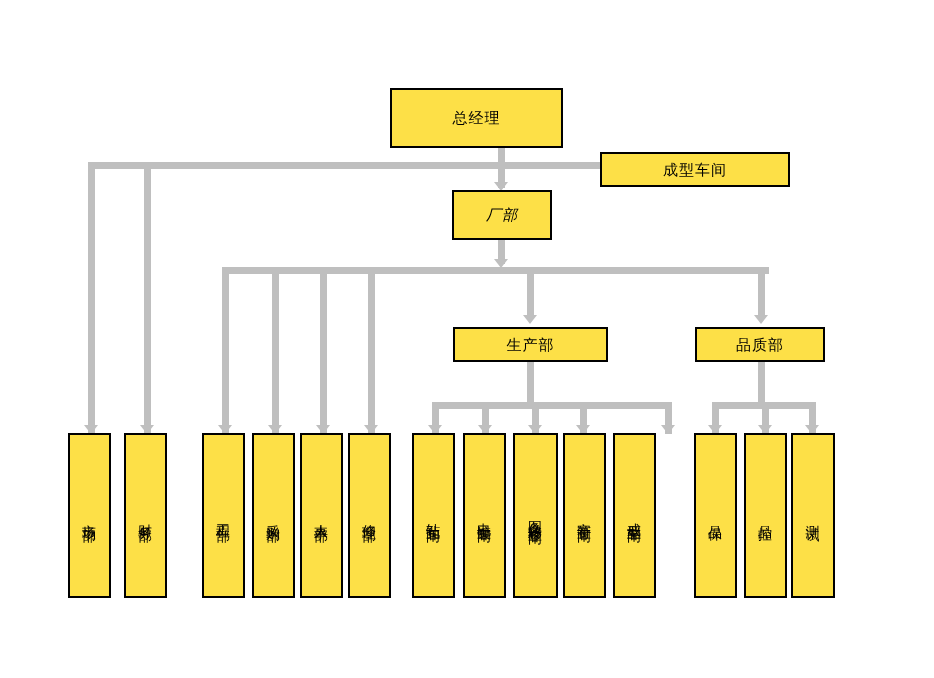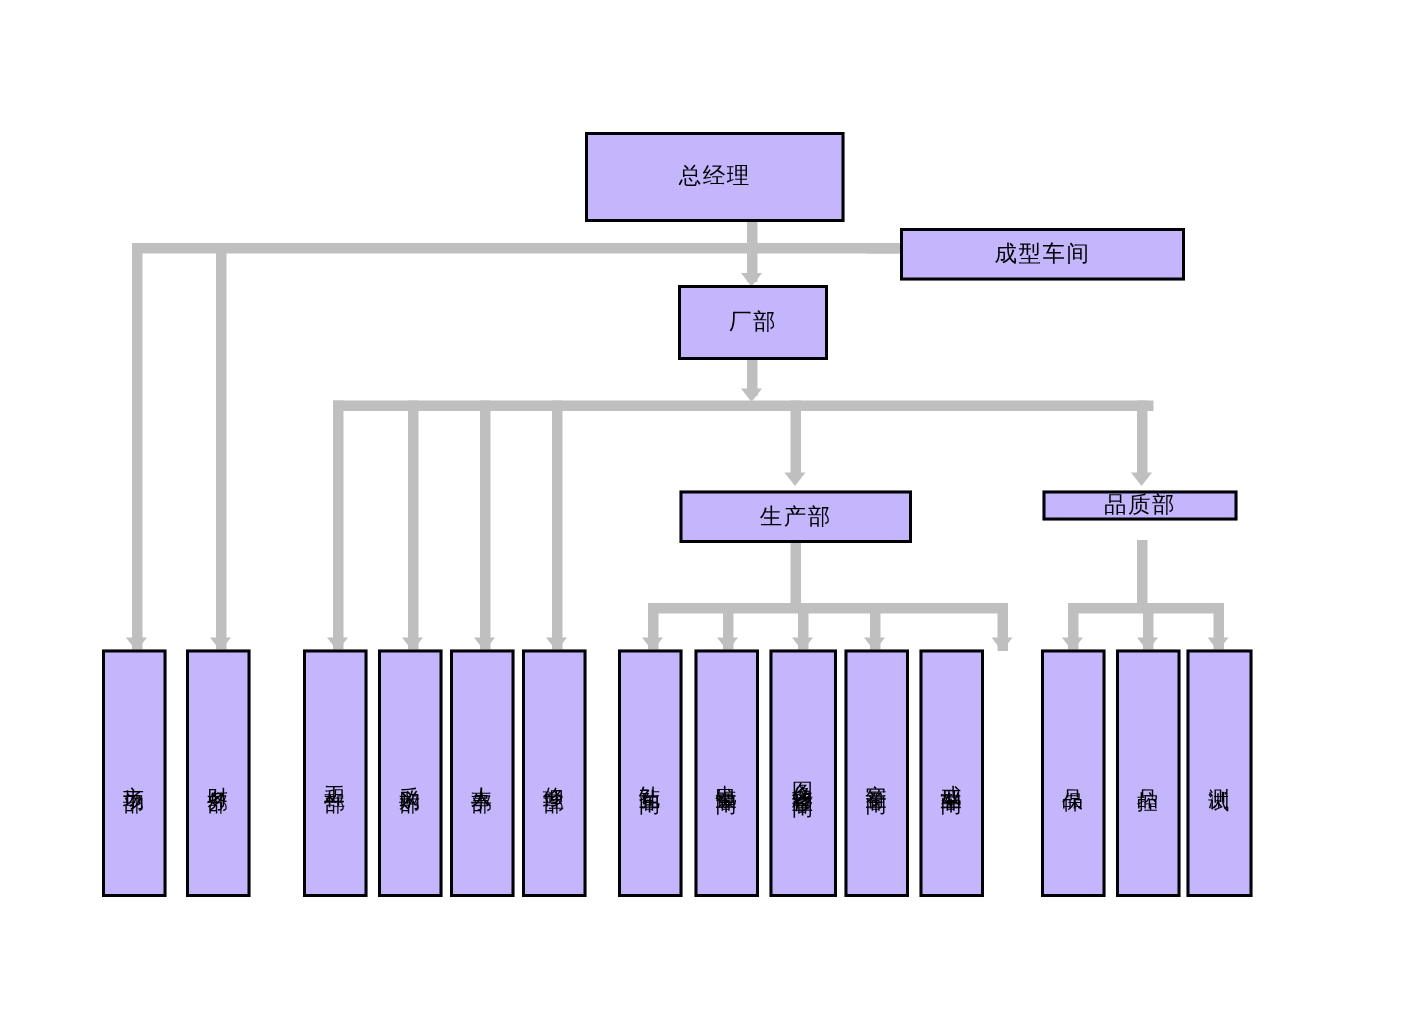--- a/index.html
+++ b/index.html
@@ -14,21 +14,21 @@
     background: #ffffff;
     font-family: "Liberation Sans", "DejaVu Sans", sans-serif;
     overflow: hidden;
   }
 
   
   .node {
     position: absolute;
     box-sizing: border-box;
     border: 2px solid #000000;
-    background: #c4b5fd;
+    background: #fde047;
     display: flex;
     align-items: center;
     justify-content: center;
     z-index: 3;
   }
   .node .label {
     font-size: 15px;
     color: #000000;
     line-height: 1.15;
     white-space: nowrap;
@@ -140,29 +140,29 @@
   <div class="arrow" style="left:805px; top:425px;"></div>
 
   <div class="node" style="left:390px; top:88px; width:173px; height:60px;">
     <span class="label">总经理</span>
   </div>
 
   <div class="node" style="left:600px; top:152px; width:190px; height:35px;">
     <span class="label">成型车间</span>
   </div>
 
-  <div class="node" style="left:452px; top:190px; width:100px; height:50px;">
+  <div class="node" style="left:452px; top:190px; width:100px; height:50px;font-style:italic;">
     <span class="label">厂部</span>
   </div>
 
   <div class="node" style="left:453px; top:327px; width:155px; height:35px;align-items:center;">
     <span class="label">生产部</span>
   </div>
 
-  <div class="node" style="left:695px; top:327px; width:130px; height:20px;text-align:right;">
+  <div class="node" style="left:695px; top:327px; width:130px; height:35px;text-align:right;">
     <span class="label">品质部</span>
   </div>
 
   <div class="node vert" style="left:68px; top:433px; width:43px; height:165px;">
     <span class="label">市场部</span>
   </div>
 
   <div class="node vert" style="left:124px; top:433px; width:43px; height:165px;">
     <span class="label">财务部</span>
   </div>

